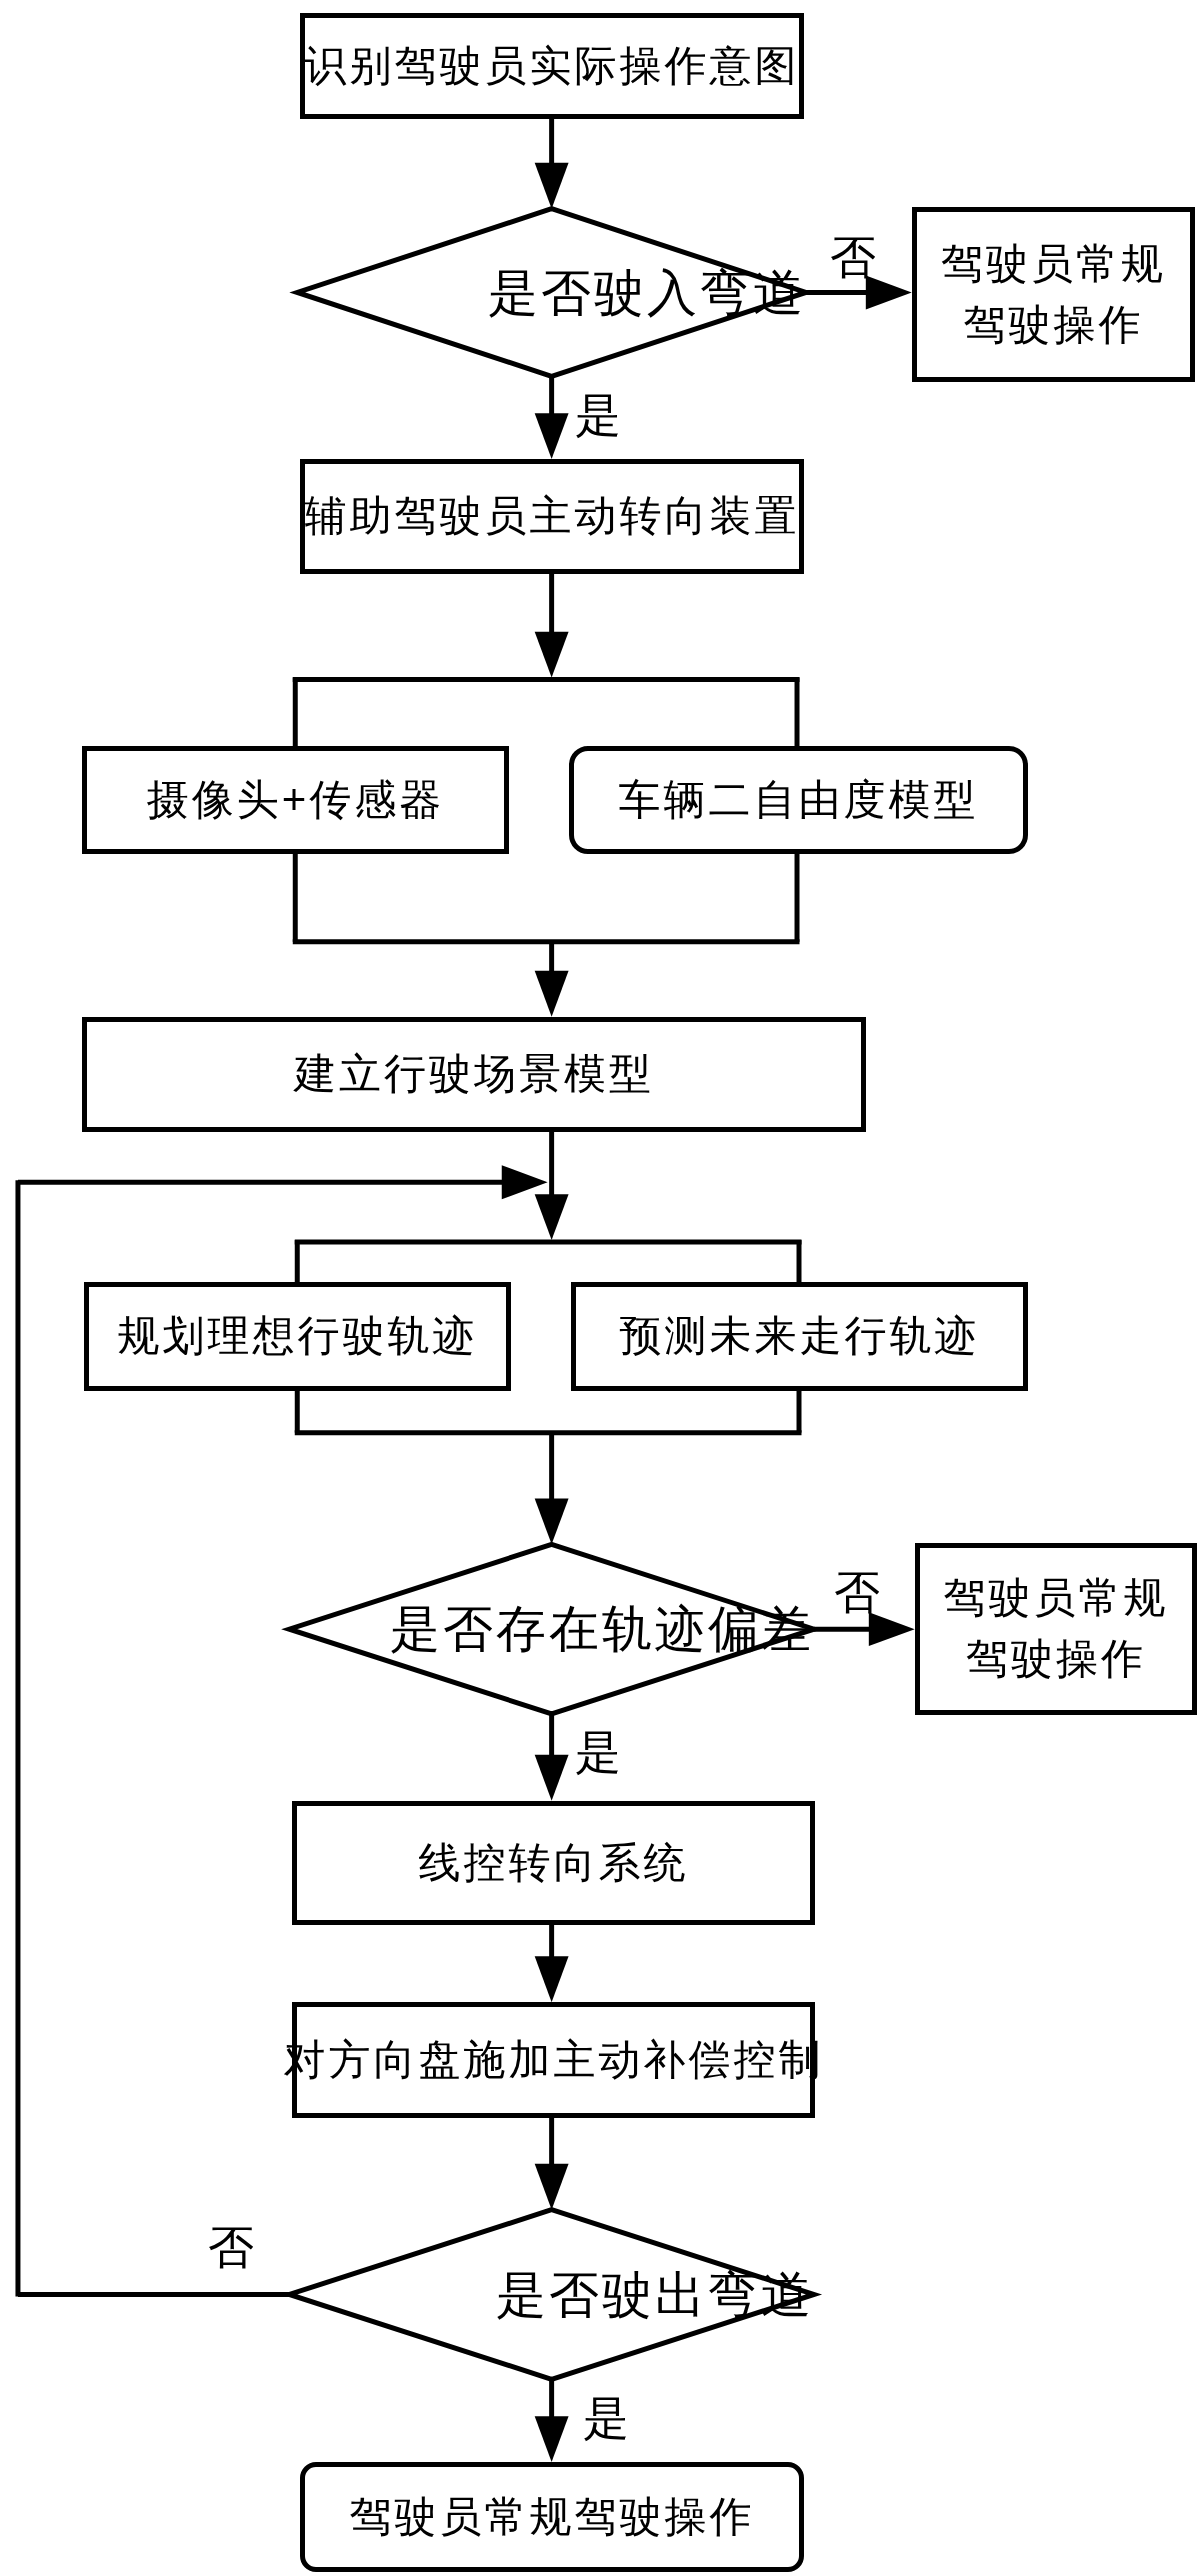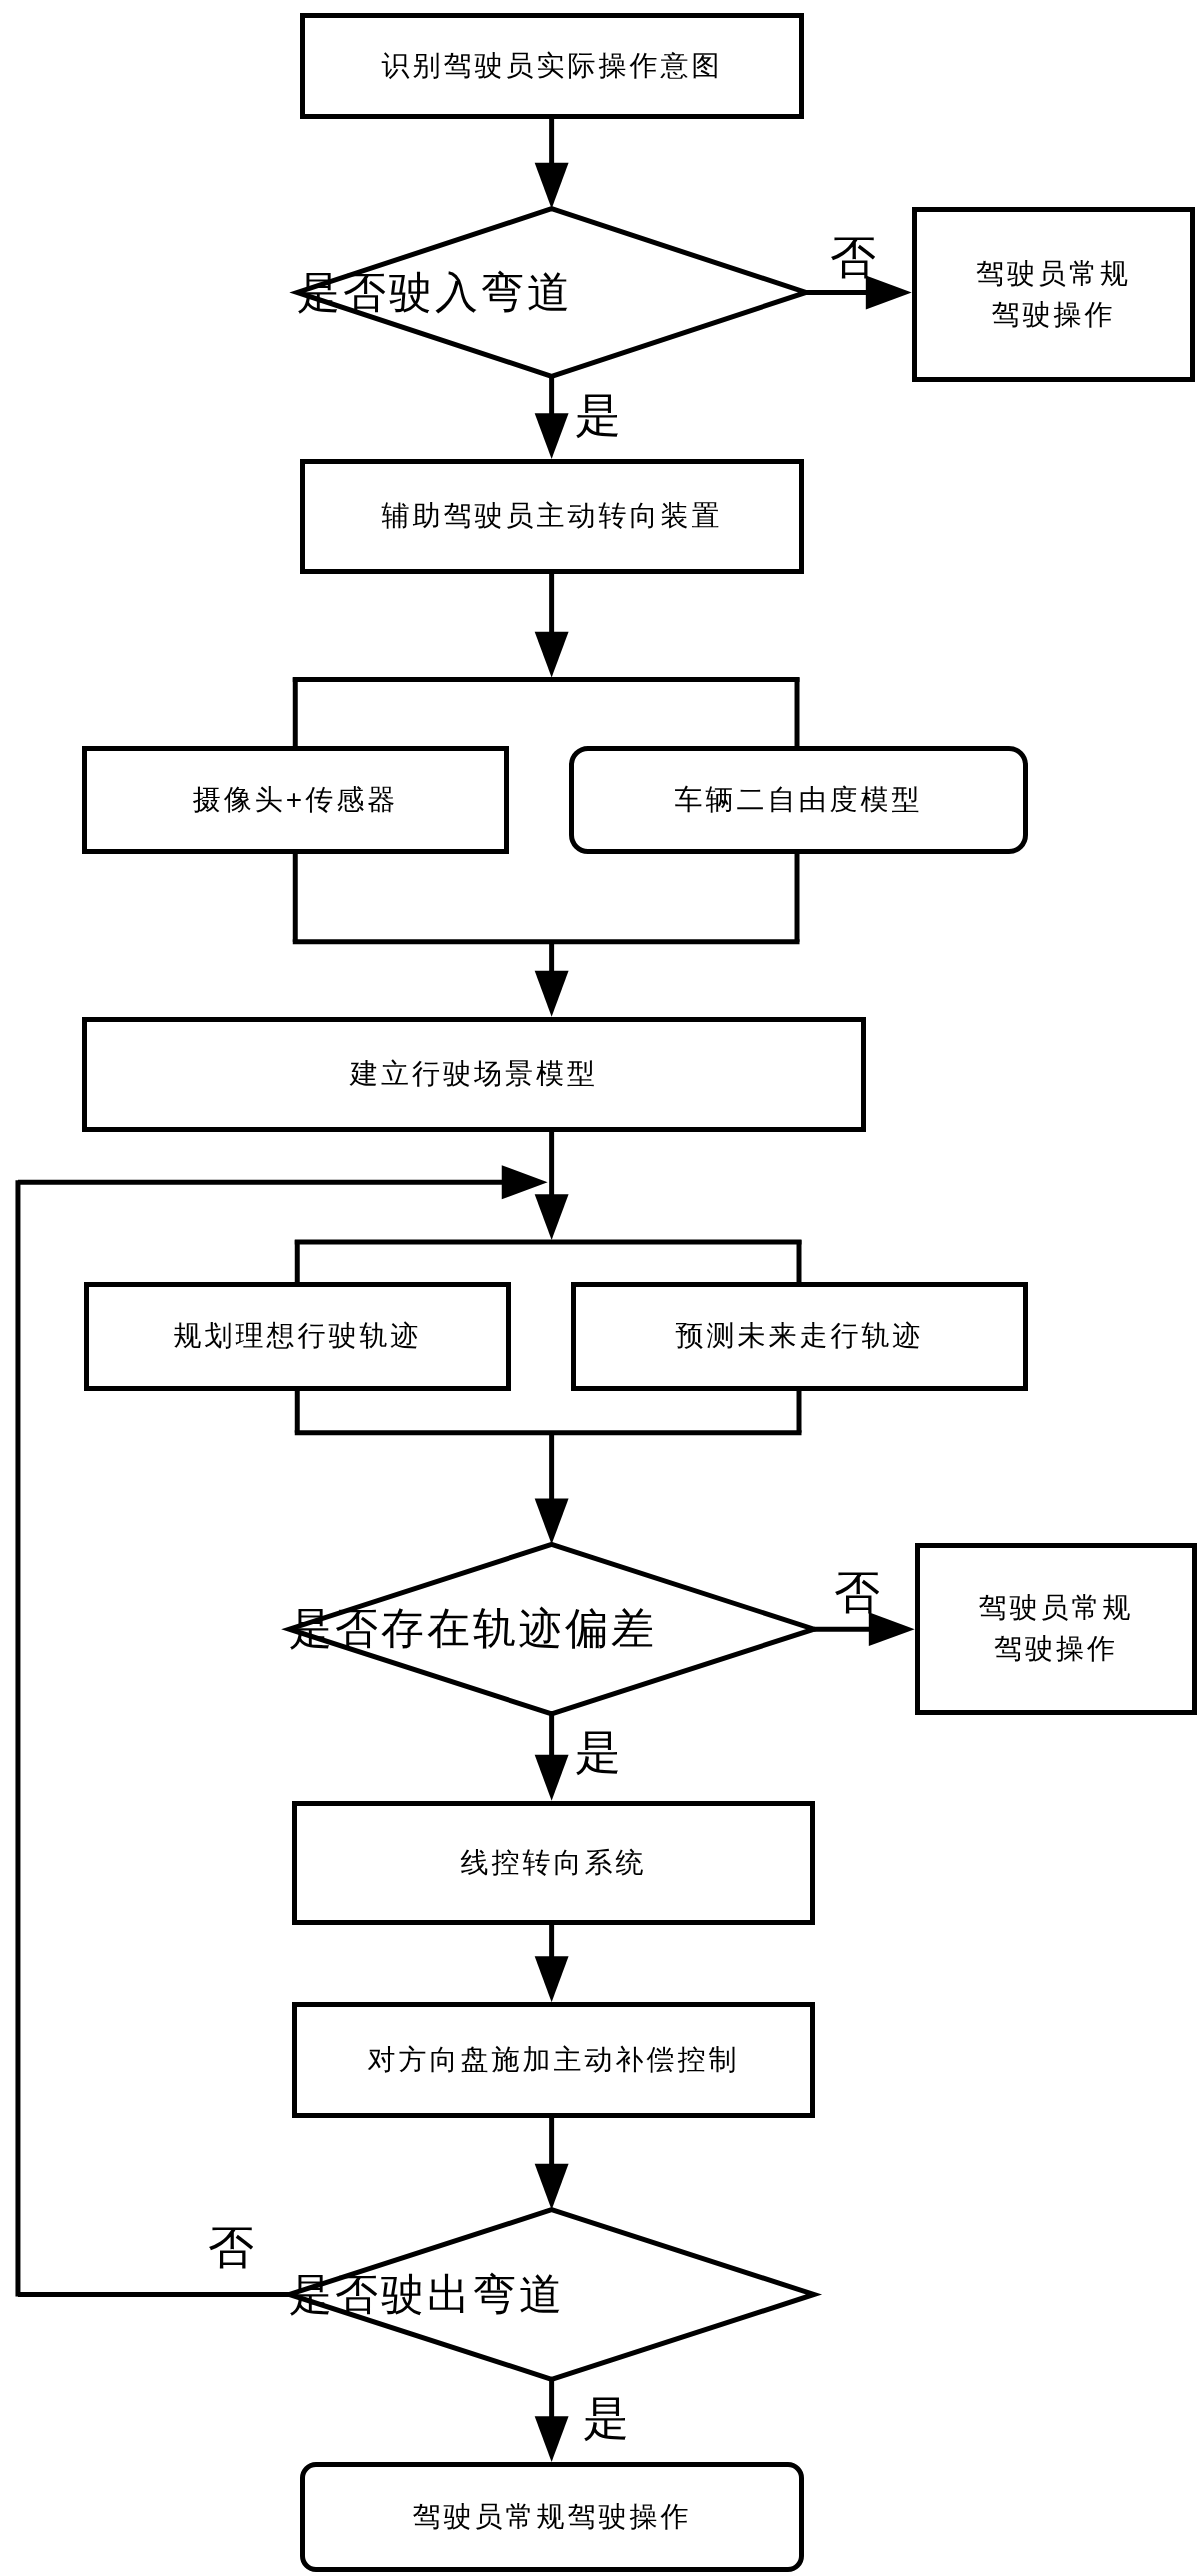--- a/index.html
+++ b/index.html
@@ -8,25 +8,25 @@
     font-family:"Liberation Sans","DejaVu Sans",sans-serif;color:#000000;overflow:hidden;
   }
   .svg-layer{position:absolute;left:0;top:0;width:1202px;height:2576px;}
   .svg-layer line{stroke:#000000;stroke-width:5;}
   .svg-layer .bar{stroke-linecap:square;}
   .svg-layer polygon.head{fill:#000000;stroke:none;}
   .svg-layer polygon.diamond{fill:#ffffff;stroke:#000000;stroke-width:5;stroke-linejoin:miter;}
   .box{
     position:absolute;box-sizing:border-box;border:5px solid #000000;background:#ffffff;
     display:flex;flex-direction:column;align-items:center;justify-content:center;
-    text-align:center;font-size:28px;letter-spacing:3px;line-height:1.45;white-space:nowrap;
+    text-align:center;font-size:42px;letter-spacing:3px;line-height:1.45;white-space:nowrap;
   }
   .diamond-label{
-    position:absolute;display:flex;align-items:center;justify-content:flex-start;
-    font-size:43px;letter-spacing:3px;white-space:nowrap;pointer-events:none;
+    position:absolute;display:flex;align-items:center;justify-content:flex-end;
+    font-size:50px;letter-spacing:3px;white-space:nowrap;pointer-events:none;
   }
   .edge-label{position:absolute;font-size:46px;letter-spacing:0;white-space:nowrap;}
 </style>
 </head>
 <body>
 
 <div class="stage">
 
   <svg class="svg-layer" viewBox="0 0 1205 2582" xmlns="http://www.w3.org/2000/svg">
 

